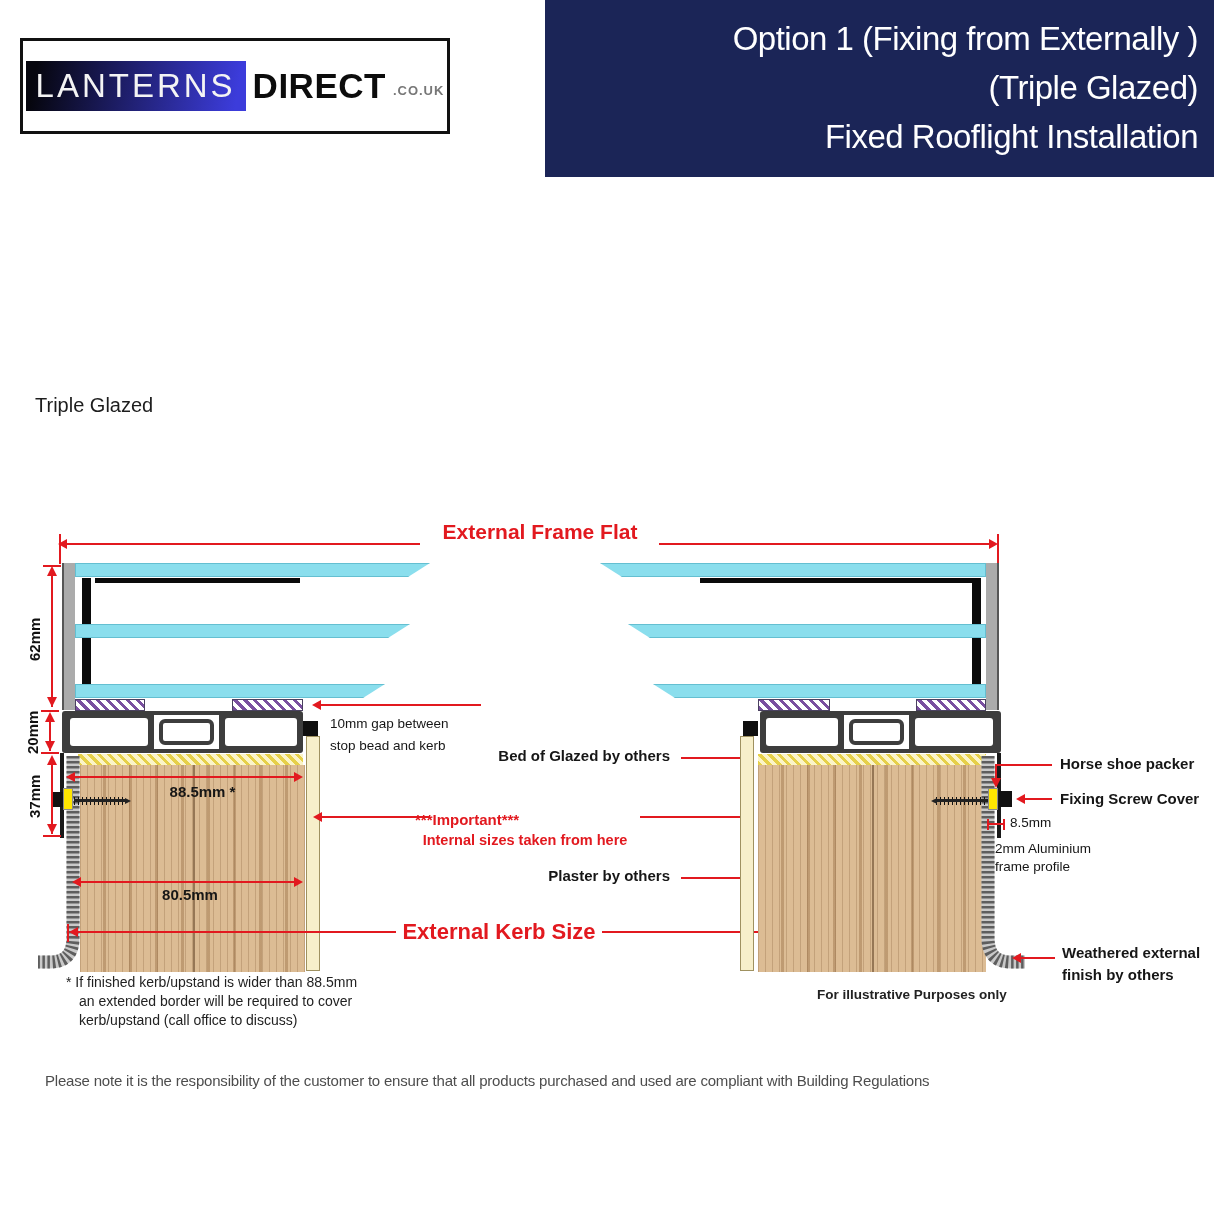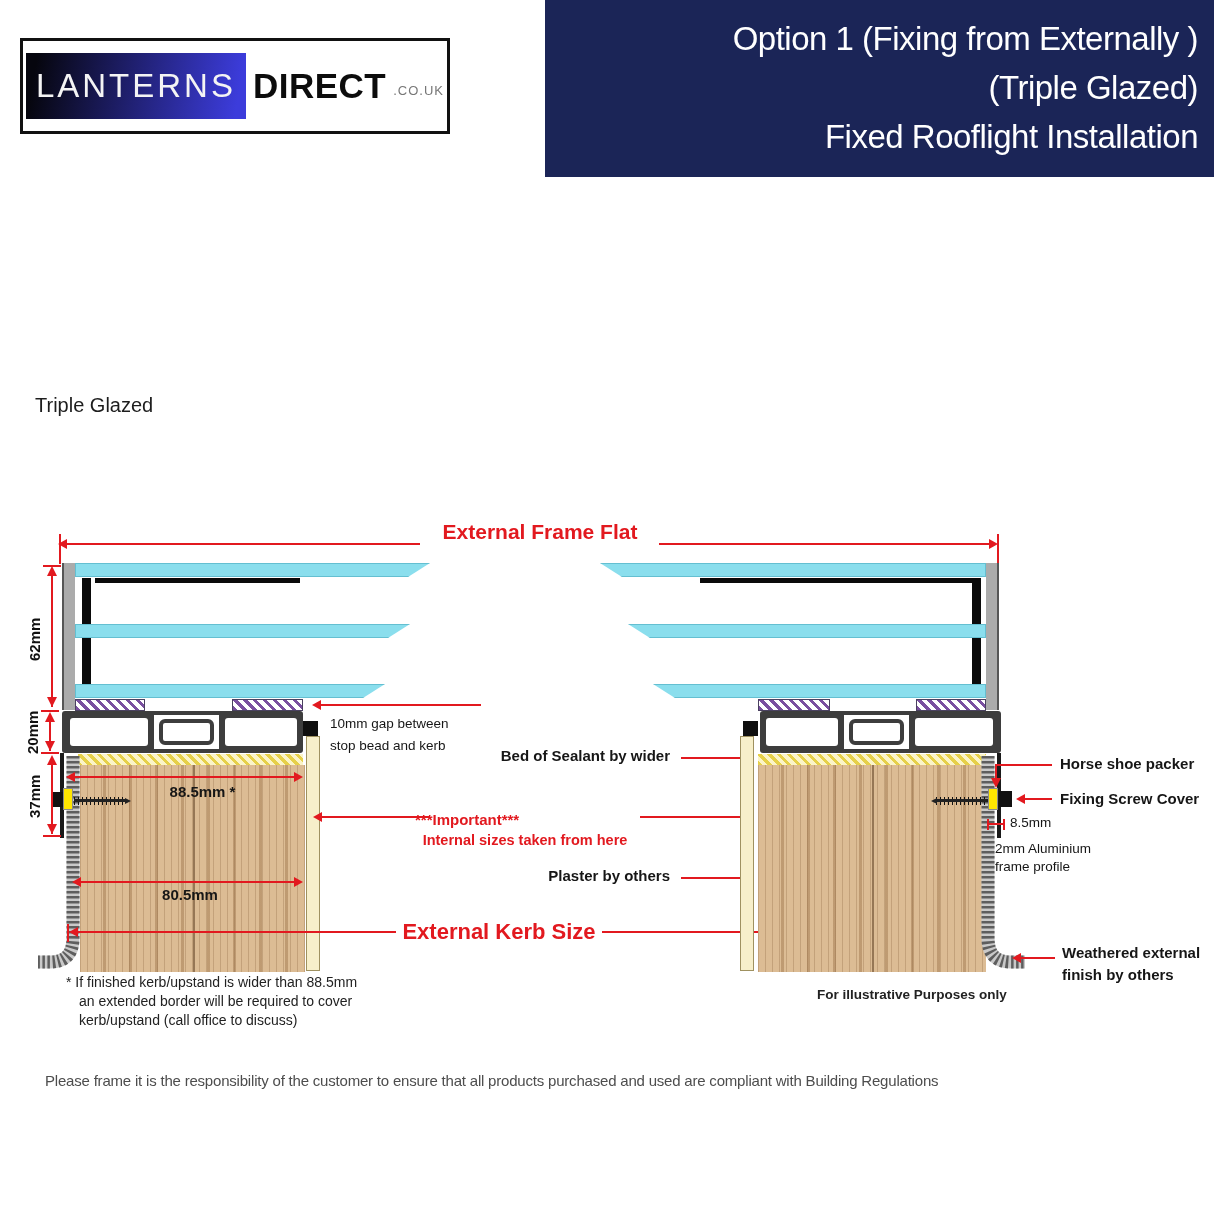--- a/index.html
+++ b/index.html
@@ -13,25 +13,25 @@
   body{font-family:"Liberation Sans",sans-serif;color:#111;}
   .page{position:relative;width:1214px;height:1214px;background:#fff;overflow:hidden;}
   .abs{position:absolute;}
 
   
   .banner{position:absolute;left:545px;top:0;width:669px;height:177px;background:var(--navy);
           color:#fff;text-align:right;padding:14px 16px 0 0;box-sizing:border-box;
           font-size:33px;line-height:49px;letter-spacing:-0.5px;font-weight:500;}
   .logo{position:absolute;left:20px;top:38px;width:430px;height:96px;border:3px solid #111;
         background:#fff;display:flex;align-items:center;justify-content:center;gap:7px;box-sizing:border-box;}
-  .logo-grad{width:220px;height:66px;background:linear-gradient(100deg,#06060e 5%,#3c3cdb 95%);
+  .logo-grad{width:220px;height:50px;background:linear-gradient(100deg,#06060e 5%,#3c3cdb 95%);
              display:flex;align-items:center;justify-content:center;}
   .logo-lanterns{color:#f4f4f4;font-size:33px;font-weight:300;letter-spacing:3px;}
   .logo-direct{color:#0c0c0c;font-size:35px;font-weight:800;letter-spacing:0.5px;}
-  .logo-tld{color:#777;font-size:13px;font-weight:400;letter-spacing:1px;margin-top:8px;}
+  .logo-tld{color:#777;font-size:13px;font-weight:700;letter-spacing:1px;margin-top:8px;}
 
   .title{position:absolute;left:35px;top:342px;font-size:23px;font-weight:700;color:#141414;letter-spacing:-0.2px;}
   .subtitle{position:absolute;left:35px;top:394px;font-size:20px;color:#1d1d1d;}
 
   
   .rl{position:absolute;height:2px;background:var(--red);}
   .rv{position:absolute;width:2px;background:var(--red);}
   .ah{position:absolute;width:0;height:0;border-style:solid;border-color:transparent;}
   .ah-l{border-width:5px 9px 5px 0;border-right-color:var(--red);}
   .ah-r{border-width:5px 0 5px 9px;border-left-color:var(--red);}
@@ -169,21 +169,21 @@
   <div class="ah ah-l" style="left:72px;top:877px"></div>
   <div class="rl" style="left:80px;top:881px;width:216px"></div>
   <div class="ah ah-r" style="left:294px;top:877px"></div>
   <div class="dlabel" style="left:140px;top:886px;width:100px;text-align:center">80.5mm</div>
 
   <div class="ah ah-l" style="left:312px;top:700px"></div>
   <div class="rl" style="left:321px;top:704px;width:160px"></div>
   <div class="smbold" style="left:330px;top:716px">10mm gap between</div>
   <div class="smbold" style="left:330px;top:738px">stop bead and kerb</div>
 
-  <div class="dlabel" style="left:440px;top:747px;width:230px;text-align:right">Bed of Sealant by wider</div>
+  <div class="dlabel" style="left:440px;top:747px;width:230px;text-align:right">Bed of Glazed by others</div>
   <div class="rl" style="left:681px;top:757px;width:62px"></div>
   <div class="ah ah-r" style="left:743px;top:753px"></div>
 
   <div class="red-label" style="left:415px;top:811px;width:220px;font-size:15px;">***Important***</div>
   <div class="red-label" style="left:395px;top:832px;width:260px;font-size:14.5px;text-align:center">Internal sizes taken from here</div>
   <div class="ah ah-l" style="left:313px;top:812px"></div>
   <div class="rl" style="left:322px;top:816px;width:108px"></div>
   <div class="rl" style="left:640px;top:816px;width:101px"></div>
   <div class="ah ah-r" style="left:741px;top:812px"></div>
 
@@ -252,15 +252,15 @@
   <div class="dlabel" style="left:1062px;top:966px">finish by others</div>
   <div class="ah ah-l" style="left:1012px;top:953px"></div>
   <div class="rl" style="left:1021px;top:957px;width:34px"></div>
 
   <div class="note" style="left:66px;top:974px">* If finished kerb/upstand is wider than 88.5mm</div>
   <div class="note" style="left:79px;top:993px">an extended border will be required to cover</div>
   <div class="note" style="left:79px;top:1012px">kerb/upstand (call office to discuss)</div>
 
   <div class="note" style="left:817px;top:987px;font-weight:700;font-size:13.5px">For illustrative Purposes only</div>
 
-  <div class="disclaimer">Please frame it is the responsibility of the customer to ensure that all products purchased and used are compliant with Building Regulations</div>
+  <div class="disclaimer">Please note it is the responsibility of the customer to ensure that all products purchased and used are compliant with Building Regulations</div>
 
 </div>
 
 </body></html>

